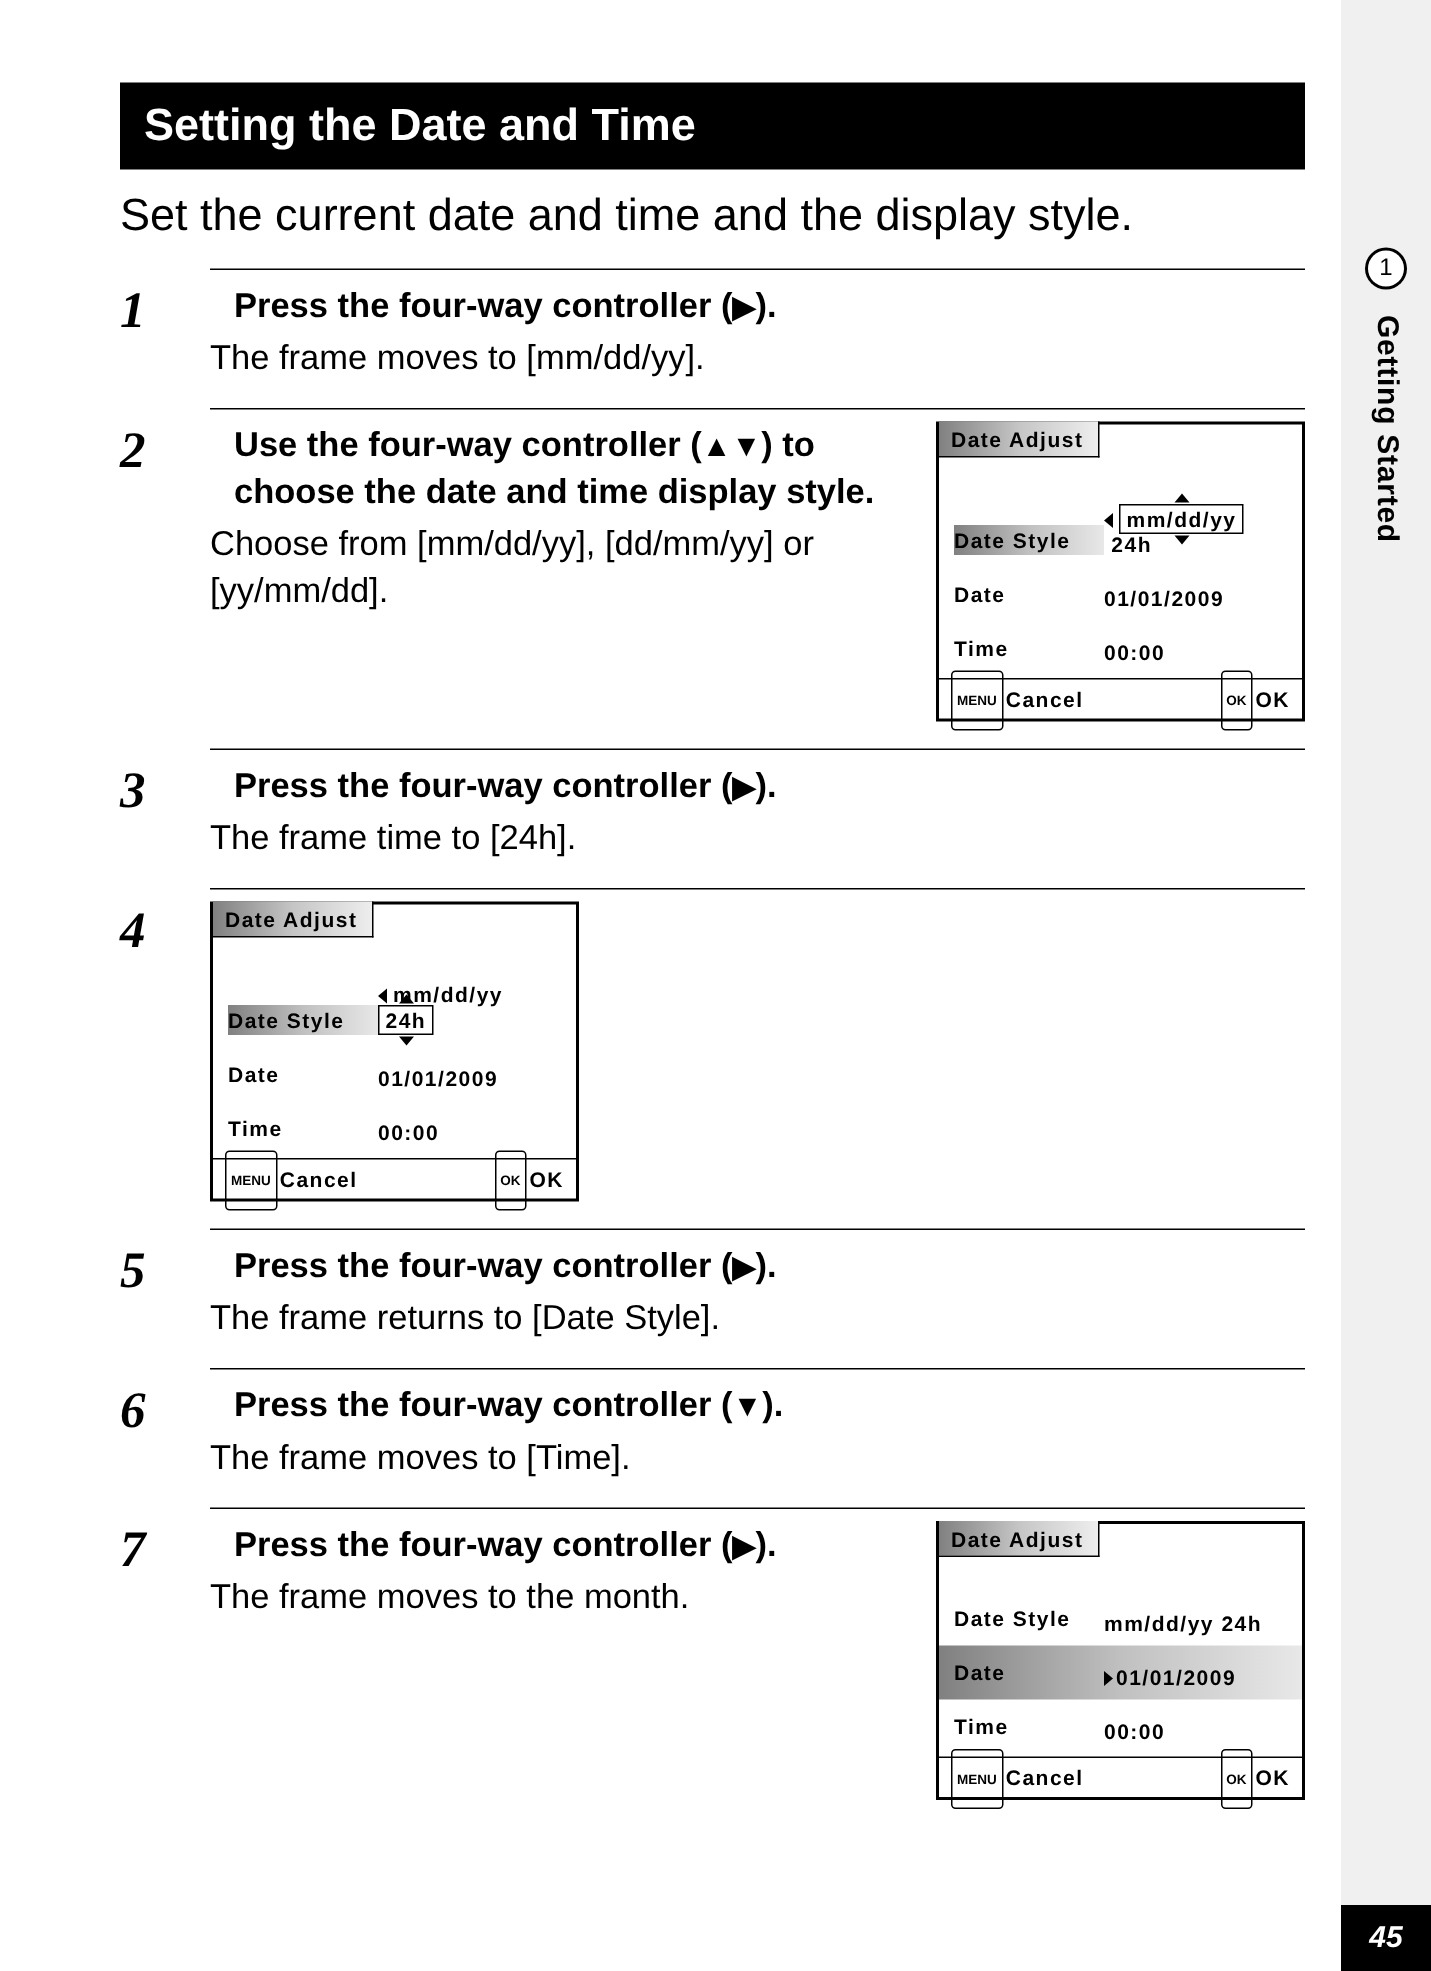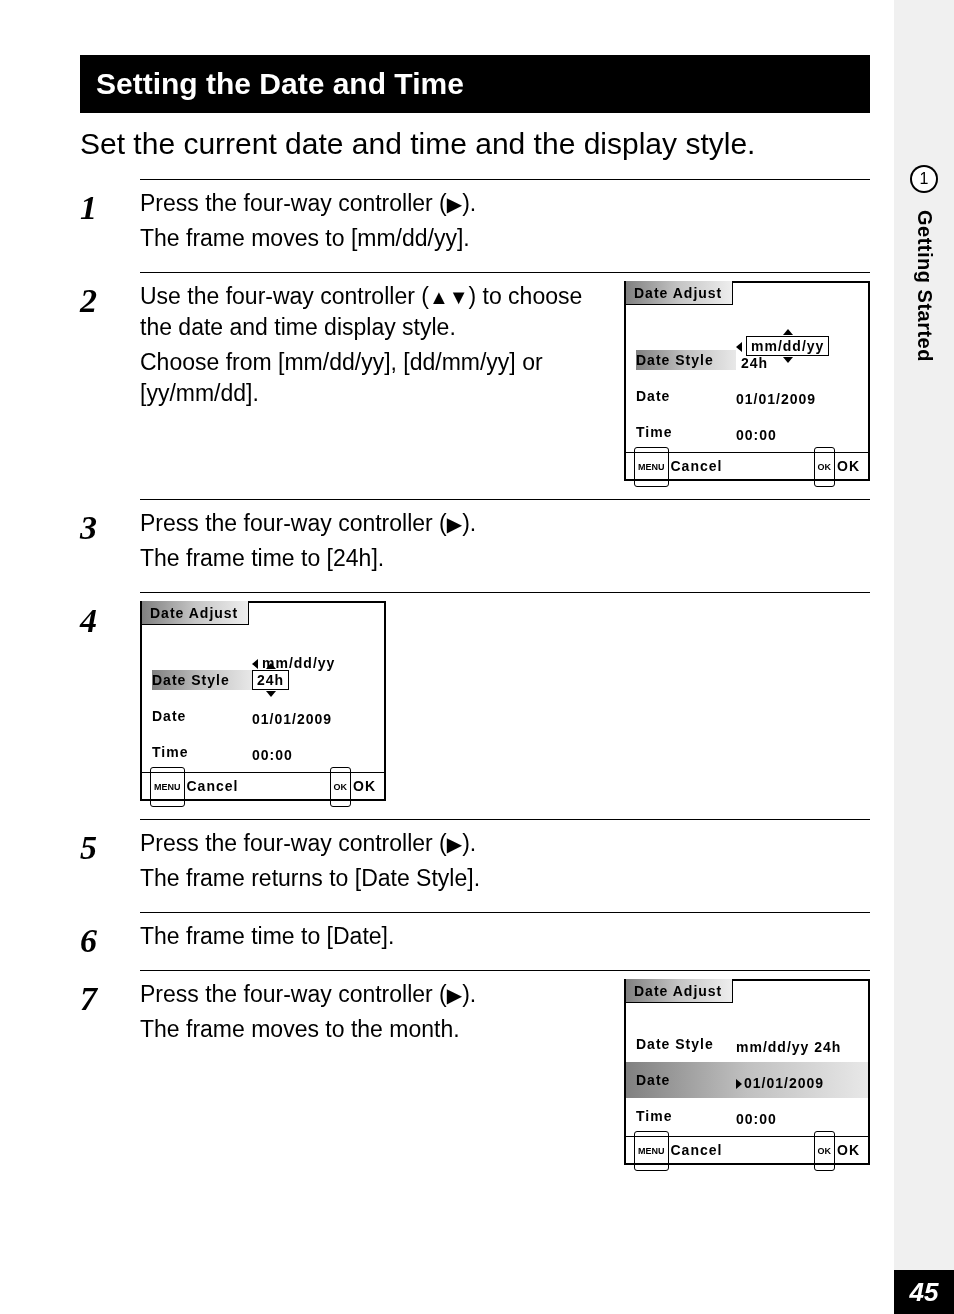--- a/index.html
+++ b/index.html
@@ -61,21 +61,21 @@
     letter-spacing: 0.5px;
   }
   .page-number {
     position: absolute;
     bottom: 0;
     right: 0;
     width: 60px;
     height: 44px;
     background: #000;
     color: #fff;
-    font-size: 26px;
+    font-size: 20px;
     font-style: italic;
     font-weight: bold;
     text-align: center;
     line-height: 44px;
   }
   .title-bar {
     background: #000;
     color: #fff;
     font-size: 30px;
     font-weight: bold;
@@ -106,23 +106,23 @@
     border-top: 1px solid #000;
     padding-top: 8px;
     padding-bottom: 14px;
     display: flex;
     gap: 16px;
     align-items: flex-start;
   }
   .step-text { flex: 1; }
   .step-title {
     font-size: 23px;
-    font-weight: normal;
+    font-weight: bold;
     line-height: 1.35;
-    margin: 0 0 4px 0;
+    margin: 0 0 4px 16px;
   }
   .step-desc {
     font-size: 23px;
     line-height: 1.35;
     margin: 0;
   }
   .arrow { font-size: 20px; font-family: Arial, sans-serif; }
   .lcd {
     width: 246px;
     flex: 0 0 246px;
@@ -320,21 +320,24 @@
         </p>
         <p class="step-desc">The frame returns to [Date Style].</p>
       </div>
     </div>
   </div>
 
   <div class="step">
     <div class="step-num">6</div>
     <div class="step-body">
       <div class="step-text">
-        <p class="step-desc">The frame time to [Date].</p>
+        <p class="step-title">
+          <span>Press the four-way controller (</span><span class="arrow">▼</span><span>).</span>
+        </p>
+        <p class="step-desc">The frame moves to [Time].</p>
       </div>
     </div>
   </div>
 
   <div class="step">
     <div class="step-num">7</div>
     <div class="step-body">
       <div class="step-text">
         <p class="step-title">
           <span>Press the four-way controller (</span><span class="arrow">▶</span><span>).</span>

